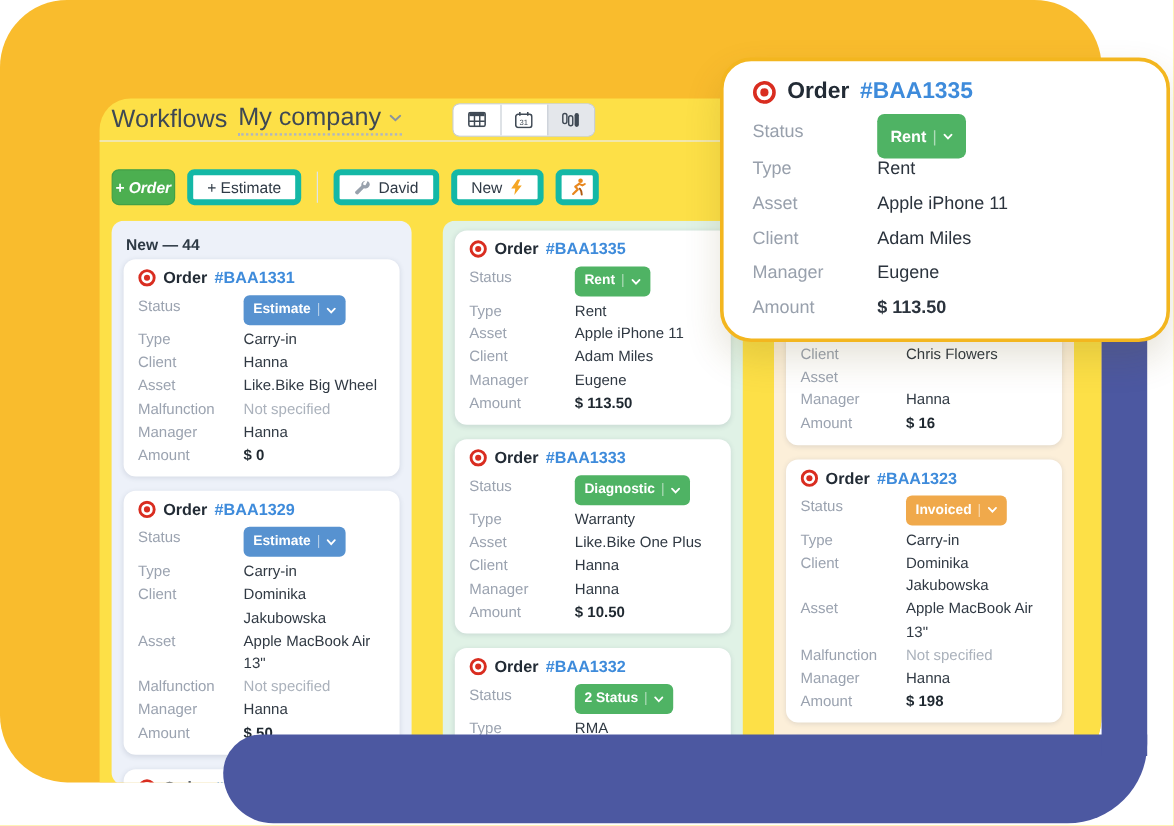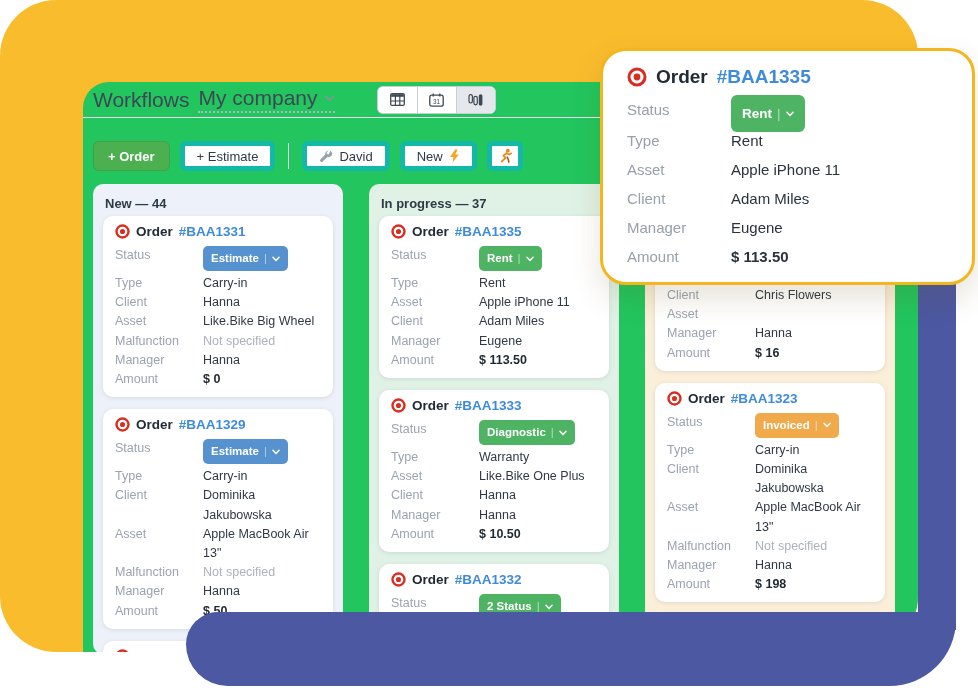--- a/index.html
+++ b/index.html
@@ -12,42 +12,42 @@
   
   .blue-band  { position:absolute; left:186px; top:612px; width:770px; height:74px;
                 background:#4C58A1; border-radius:34px 0 70px 44px; z-index:5; }
   .blue-strip { position:absolute; left:918px; top:250px; width:38px; height:380px;
                 background:#4C58A1; border-radius:0 20px 0 0; z-index:5; }
   .yellow-card{ position:absolute; left:0; top:0; width:918px; height:652px;
                 background:#F9BC2D; border-radius:56px; overflow:hidden; z-index:1; }
 
   
   .window { position:absolute; left:83px; top:82px; right:0; bottom:0;
-            background:#22c55e; border-top-left-radius:26px; }
+            background:#fde047; border-top-left-radius:26px; }
   .win-header { height:36px; border-bottom:1px solid #E9ECF0; display:flex;
                 align-items:center; padding-left:10px; }
   .title { font-size:21px; color:#3E4854; }
   .company { font-size:21px; color:#3E4854; margin-left:9px; display:inline-flex;
              align-items:center; gap:6px; border-bottom:2px dotted #AEB6C2;
              padding-bottom:1px; cursor:pointer; }
   .seg { display:flex; border:1px solid #C9CFD6; border-radius:6px; overflow:hidden;
          height:28px; margin-left:42px; background:#fff; }
   .seg button { width:39px; height:100%; border:none; background:#fff; cursor:pointer;
                 display:flex; align-items:center; justify-content:center;
                 border-left:1px solid #C9CFD6; }
   .seg button:first-child { border-left:none; }
   .seg button.active { background:#E4E7EB; }
 
   .toolbar { display:flex; align-items:center; gap:10px; padding-left:10px;
              margin-top:23px; height:30px; }
   .btn { height:30px; border-radius:6px; font-size:13px; display:inline-flex;
          align-items:center; gap:6px; cursor:pointer;
          font-family:"Liberation Sans",sans-serif; }
   .btn-green { background:#4CAF50; border:1px solid #43A047; color:#fff;
-               font-weight:bold; padding:0 14px; }
+               font-weight:bold; padding:0 2px;font-style:italic; }
   .btn-light { background:#fff; border:5px solid #14b8a6; color:#2F3A46; padding:0 12px; }
   .btn-icon  { width:36px; justify-content:center; padding:0; }
   .vdiv { width:1px; height:26px; background:#DFE3E8; margin:0 3px; }
 
   
   .board { display:flex; gap:26px; padding-left:10px; margin-top:13px;
            height:470px; overflow:hidden; }
   .col { width:250px; flex:none; border-radius:10px; padding:8px 10px 10px; }
   .tint-blue  { background:#EDF1F9; }
   .tint-green { background:#E0F2E6; }
@@ -252,21 +252,20 @@
               <svg width="15" height="15" viewBox="0 0 20 20">
                 <circle cx="10" cy="10" r="8" fill="#fff" stroke="#D92D20" stroke-width="3.2"></circle>
                 <circle cx="10" cy="10" r="3.4" fill="#D92D20"></circle>
               </svg>
               <span>Order</span>
               <a>#BAA1327</a>
             </div>
           </article>
         </div>
         <div class="col tint-green">
-          <div class="col-head">In progress — 37</div>
           <article class="card">
             <div class="card-head">
               <svg width="15" height="15" viewBox="0 0 20 20">
                 <circle cx="10" cy="10" r="8" fill="#fff" stroke="#D92D20" stroke-width="3.2"></circle>
                 <circle cx="10" cy="10" r="3.4" fill="#D92D20"></circle>
               </svg>
               <span>Order</span>
               <a>#BAA1335</a>
             </div>
             <div class="row status-row">

